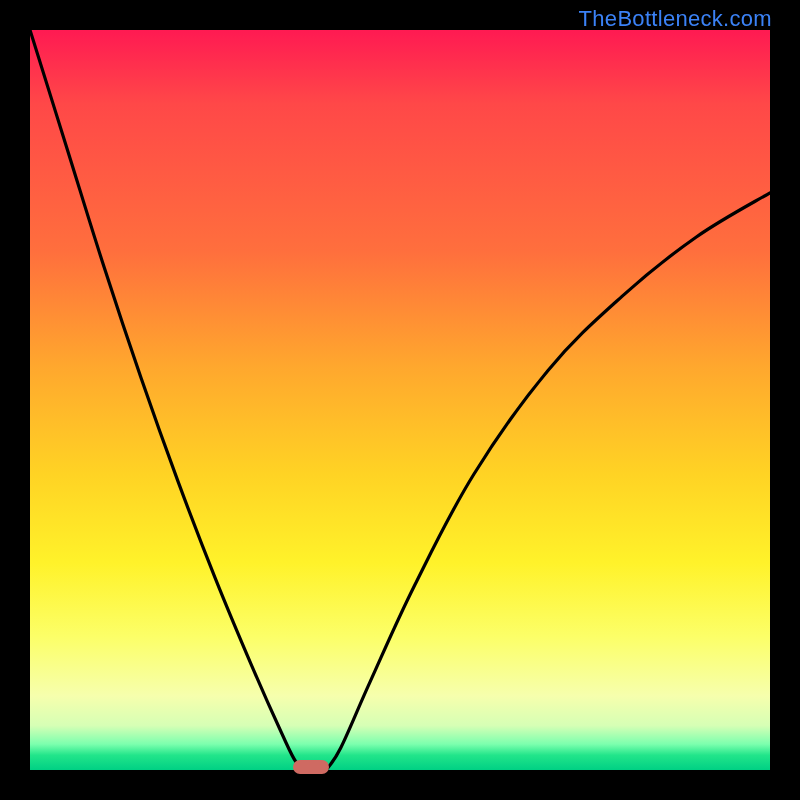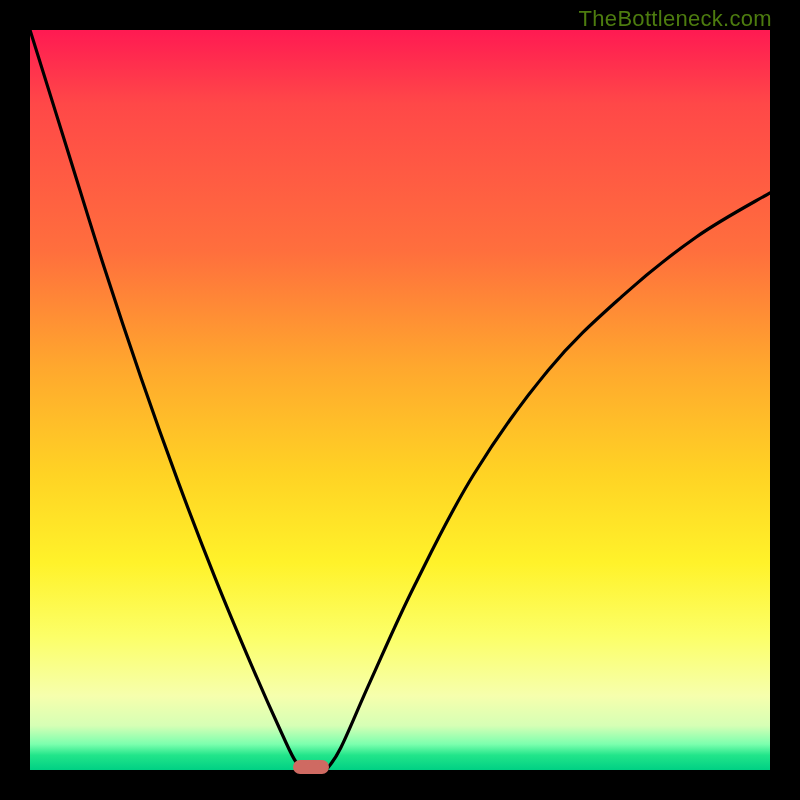--- a/index.html
+++ b/index.html
@@ -37,21 +37,21 @@
       #d6ffb5 94%,
       #7cffae 96.5%,
       #22e58a 98%,
       #00d084 100%
     );
   }
   .watermark {
     position: absolute;
     top: 6px;
     right: 28px;
-    color: #4d7c0f;
+    color: #3b82f6;
     font-size: 22px;
     font-weight: 500;
     letter-spacing: 0.3px;
     user-select: none;
   }
   svg.curves {
     position: absolute;
     left: 0;
     top: 0;
     width: 740px;

